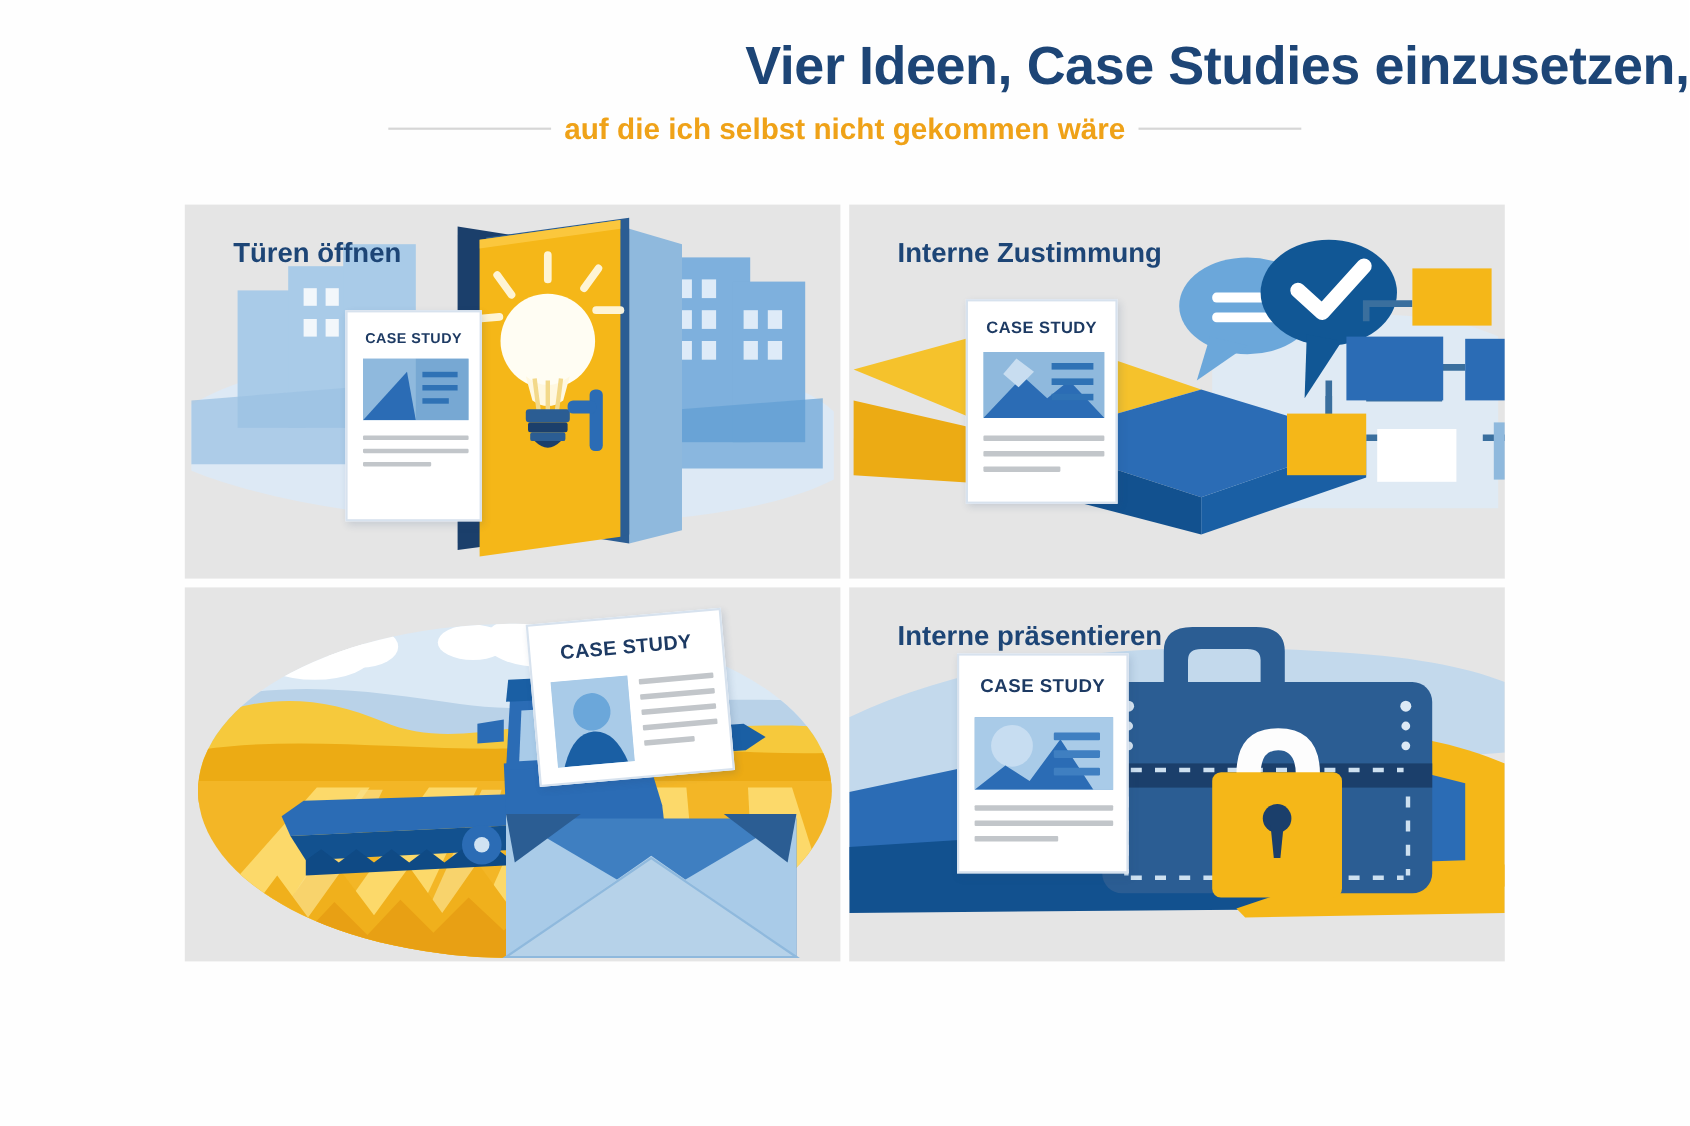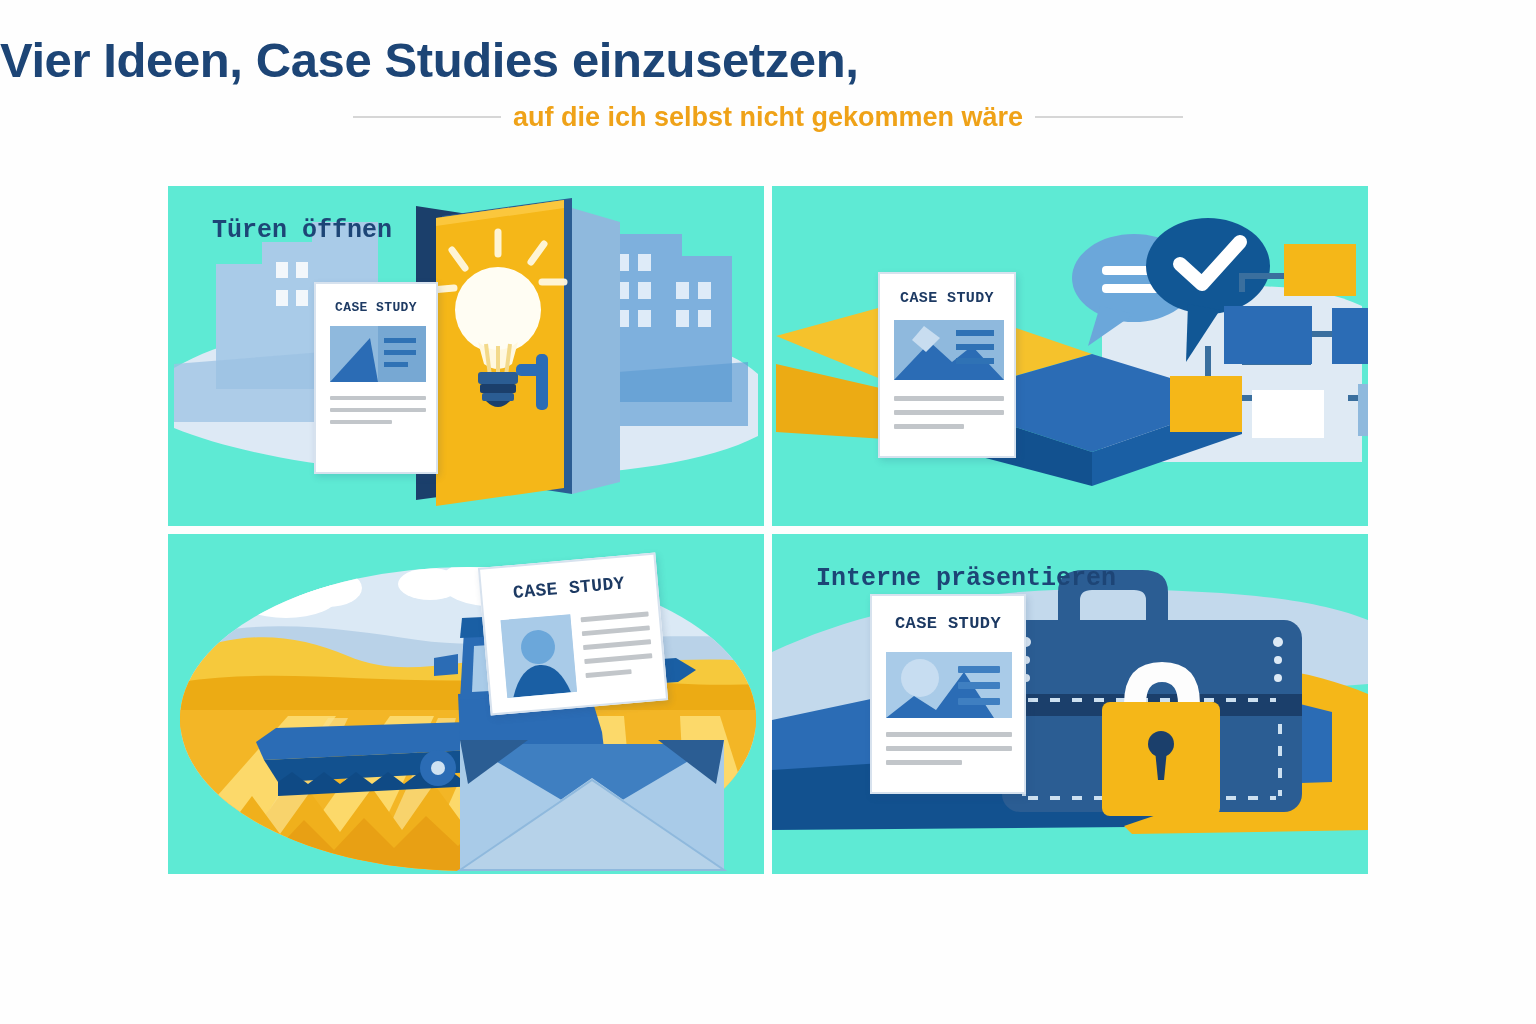--- a/index.html
+++ b/index.html
@@ -19,21 +19,21 @@
     height: 1024px;
     background: #fefefe;
   }
 
   
   .header {
     position: absolute;
     left: 0;
     top: 34px;
     width: 1536px;
-    text-align: left;
+    text-align: right;
   }
   .main-title {
     font-family: "Liberation Sans", sans-serif;
     font-size: 49px;
     font-weight: bold;
     color: #1d4576;
     letter-spacing: -0.4px;
     line-height: 1.1;
     margin: 0;
     white-space: nowrap;
@@ -64,23 +64,22 @@
     top: 186px;
     width: 1200px;
     height: 688px;
     display: grid;
     grid-template-columns: 1fr 1fr;
     grid-template-rows: 1fr 1fr;
     gap: 8px;
   }
   .panel {
     position: relative;
-    background: #5eead4;
+    background: #e5e5e5;
     overflow: hidden;
-    font-family: Liberation Mono, monospace;
   }
   .panel-title {
     position: absolute;
     left: 44px;
     top: 30px;
     font-size: 25px;
     font-weight: bold;
     color: #1d4576;
     z-index: 40;
     white-space: nowrap;
@@ -215,20 +214,21 @@
             </svg>
           </div>
           <div class="doc-line" style="left:14px; top:112px; width:96px; height:4px;"></div>
           <div class="doc-line" style="left:14px; top:124px; width:96px; height:4px;"></div>
           <div class="doc-line" style="left:14px; top:136px; width:62px; height:4px;"></div>
         </div>
       </div>
     </div>
 
     <div class="panel">
+      <div class="panel-title">Interne Zustimmung</div>
       <div class="art">
         <svg width="596" height="340" viewBox="0 0 596 340" preserveAspectRatio="none" aria-hidden="true">
 
           <path d="M330,132 C420,92 530,92 590,120 L590,276 L330,276 Z" fill="#dfeaf4"></path>
 
           <path d="M4,150 L150,110 L320,168 L160,214 Z" fill="#f5c22c"></path>
           <path d="M4,178 L160,214 L160,256 L4,246 Z" fill="#ecab14"></path>
 
           <path d="M160,214 L320,168 L470,214 L320,266 Z" fill="#2b6cb5"></path>
           <path d="M160,214 L320,266 L320,300 L160,258 Z" fill="#12518f"></path>

